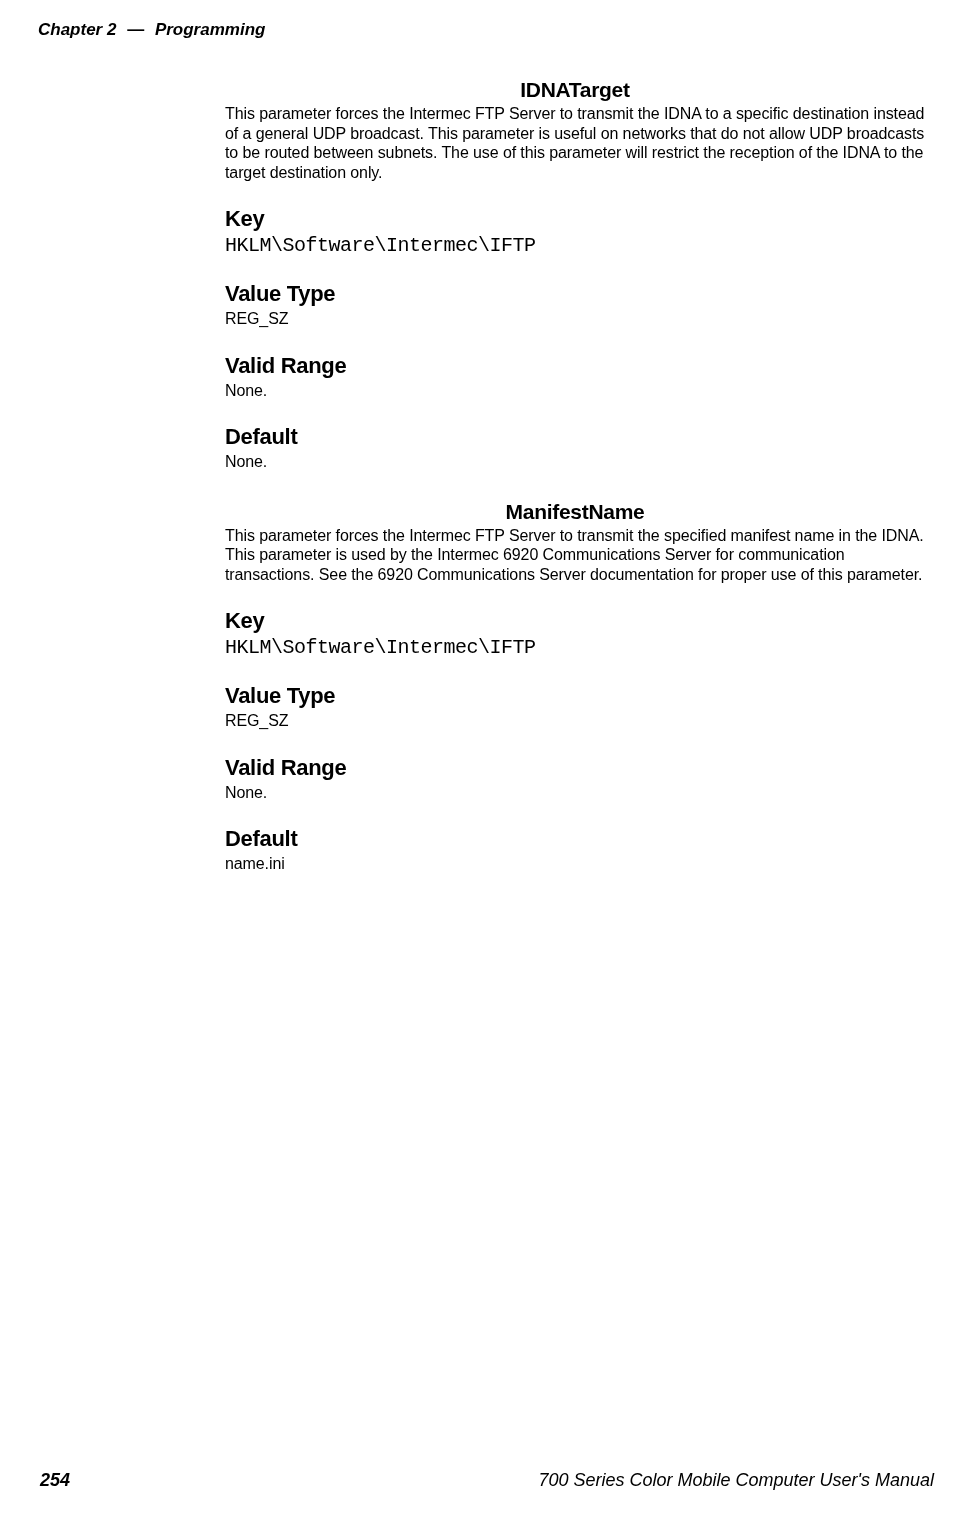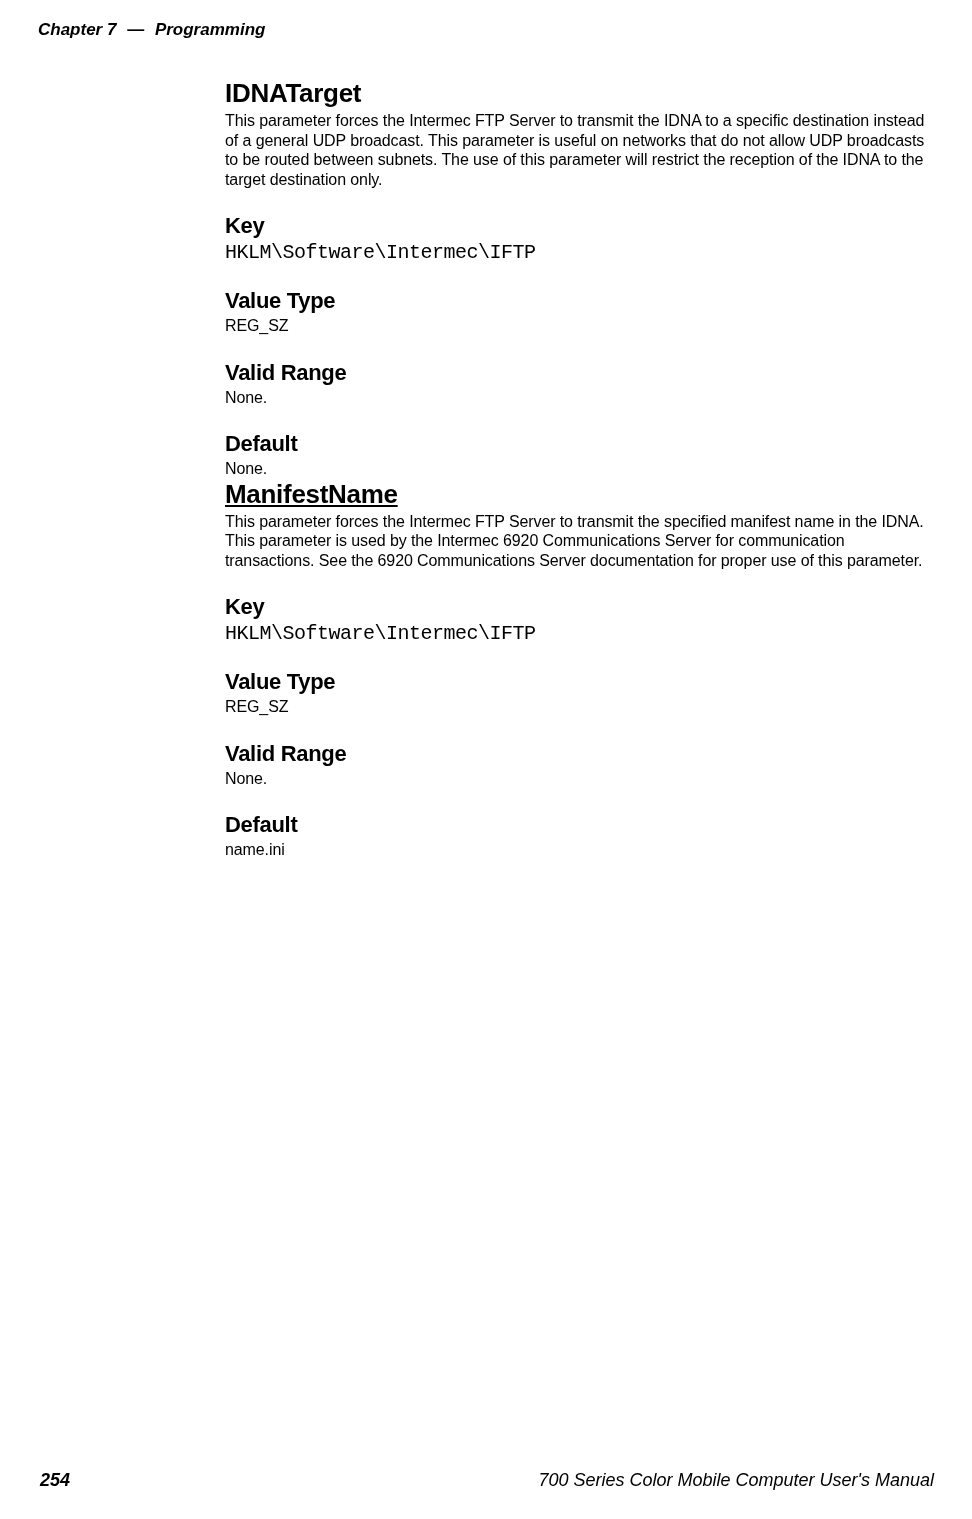--- a/index.html
+++ b/index.html
@@ -36,27 +36,28 @@
     }
     .content {
       position: absolute;
       top: 78px;
       left: 225px;
       width: 700px;
     }
     .section-heading {
       font-family: Arial, Helvetica, sans-serif;
       font-weight: bold;
-      font-size: 26px;
+      font-size: 21px;
       margin-top: 0;
       margin-bottom: 2px;
       letter-spacing: -0.3px;
+      text-align: center;
     }
     .section-heading.tight {
-      text-decoration: underline;
+      margin-top: 28px;
     }
     .sub-heading {
       font-family: Arial, Helvetica, sans-serif;
       font-weight: bold;
       font-size: 22px;
       margin-top: 24px;
       margin-bottom: 2px;
       letter-spacing: -0.3px;
     }
     .body-text {
@@ -90,21 +91,21 @@
     .footer-title {
       font-style: italic;
       font-weight: normal;
       margin-left: 20px;
     }
   </style>
 </head>
 <body>
 
 <div class="header">
-  <span>Chapter 7</span>
+  <span>Chapter 2</span>
   <span class="header-dash">—</span>
   <span class="header-title">Programming</span>
 </div>
 
 <div class="content">
 
   <div class="section-heading">IDNATarget</div>
   <div class="body-text">This parameter forces the Intermec FTP Server to transmit the IDNA to a specific destination instead of a general UDP broadcast. This parameter is useful on networks that do not allow UDP broadcasts to be routed between subnets. The use of this parameter will restrict the reception of the IDNA to the target destination only.</div>
 
   <div class="sub-heading">Key</div>

